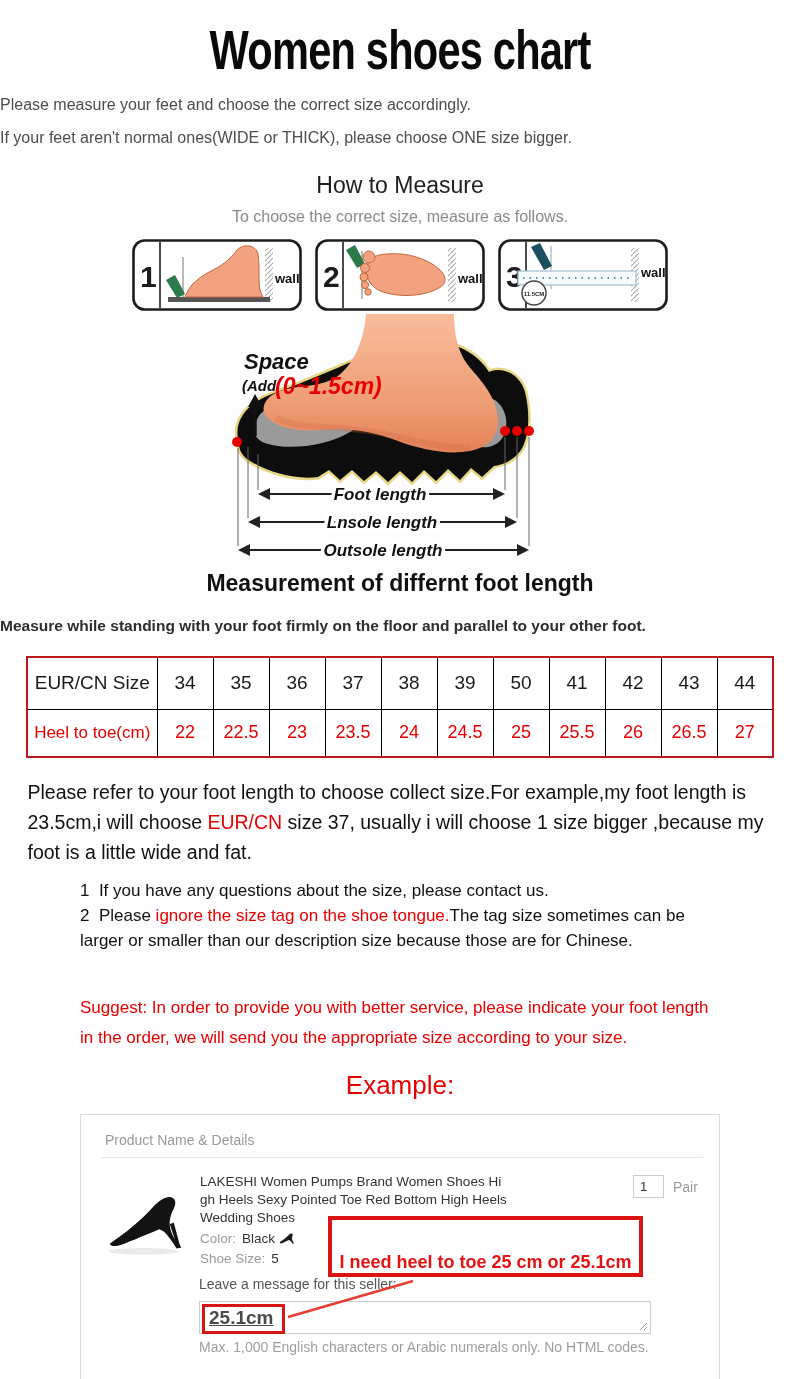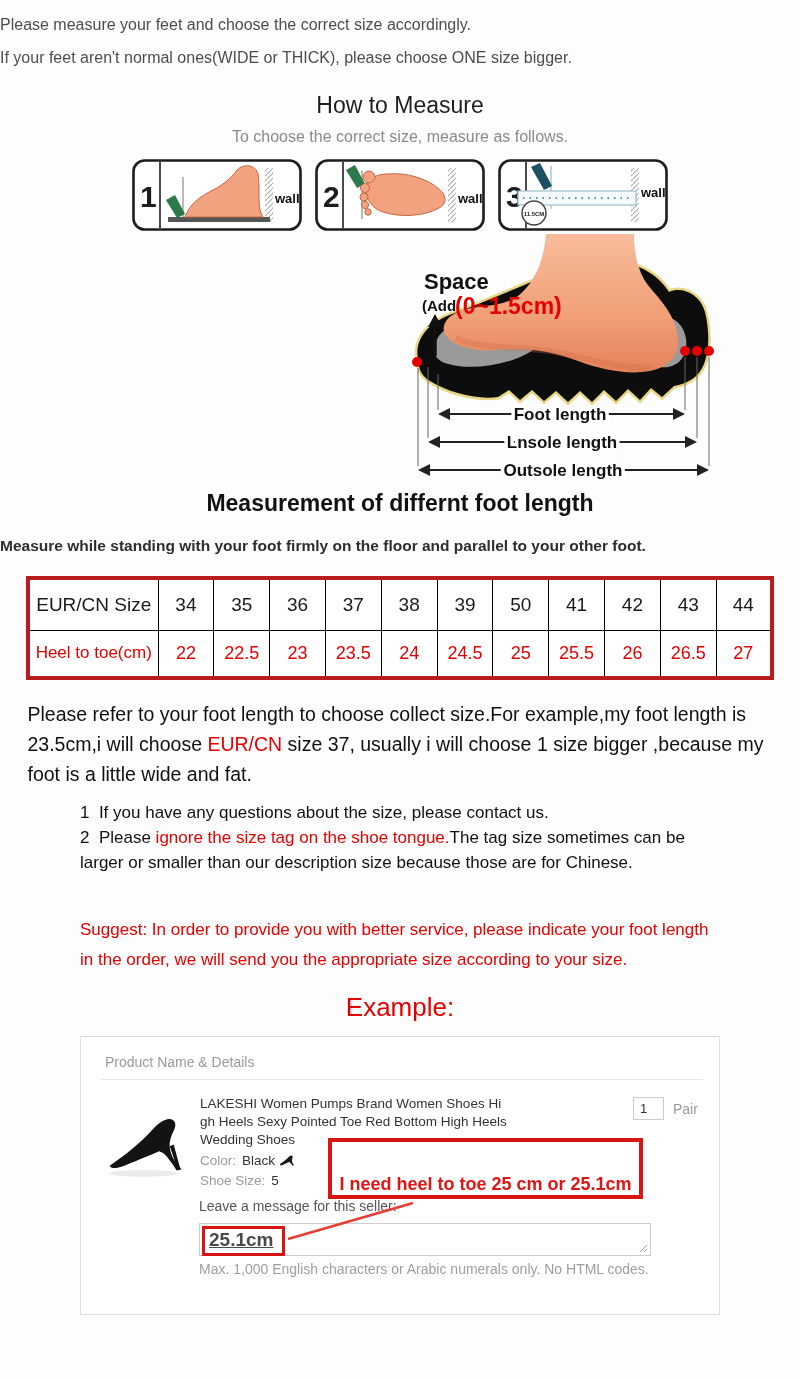--- a/index.html
+++ b/index.html
@@ -11,27 +11,27 @@
     transform:scaleX(0.80) scaleY(1.05); transform-origin:center; color:#0a0a0a; }
 
   .intro-line { font-size:16px; color:#4d4d4d; margin-top:16px; }
   .intro-line.second { margin-top:15px; }
 
   .htm-heading { text-align:center; font-size:23px; color:#1e1e1e; margin-top:25px; font-weight:normal; }
   .htm-sub { text-align:center; font-size:16px; color:#8a8a8a; margin-top:9px; }
 
   .panels { display:flex; justify-content:center; gap:13px; margin-top:13px; }
 
-  .foot-diagram { text-align:right; margin-top:3px; }
+  .foot-diagram { text-align:center; margin-top:3px;font-style:italic; }
 
   .m-heading { text-align:center; font-size:23px; font-weight:bold; color:#111; margin-top:0px; }
   .m-sub { font-size:15.5px; color:#2e2e2e; margin-top:20px;font-weight:bold; }
 
   table.size-table { border-collapse:collapse; table-layout:fixed; width:748px; margin:21px auto 0;
-    border:4px solid #b91c1c; background:#fff; }
+    border:2px solid #b91c1c; background:#fff; }
   table.size-table td { border:1px solid #000; text-align:center; vertical-align:middle; }
   table.size-table tr.hdr td { height:52px; font-size:19px; color:#1a1a1a; }
   table.size-table tr.red td { height:48px; font-size:18px; color:#e60000; }
   table.size-table td.lbl { font-size:19px; }
   table.size-table tr.red td.lbl { font-size:17px; }
 
   .main-para { width:745px; margin:19px auto 0; font-size:19.5px; line-height:30px; color:#111; }
   .red-inline { color:#e60000; }
 
   .notes-list { width:630px; margin:11px 0 0 80px; font-size:17px; line-height:25px; color:#111; }
@@ -66,20 +66,23 @@
     padding:0 9px 2px 4px; font-size:19px; font-weight:bold; color:#4a4a4a;text-decoration:underline; }
   .resize-glyph { position:absolute; right:2px; bottom:2px; }
   .hint { position:absolute; left:118px; top:224px; font-size:14px; color:#9e9e9e; }
   .overlay-svg { position:absolute; left:0; top:0; pointer-events:none; }
 </style>
 </head>
 <body>
 
 <div class="page">
 
+  <div class="main-title">
+    <span>Women shoes chart</span>
+  </div>
 
   <div class="intro-line">Please measure your feet and choose the correct size accordingly.</div>
   <div class="intro-line second">If your feet aren't normal ones(WIDE or THICK), please choose ONE size bigger.</div>
 
   <div class="htm-heading">How to Measure</div>
   <div class="htm-sub">To choose the correct size, measure as follows.</div>
 
   <div class="panels">
 
     <svg width="170" height="72" viewBox="0 0 170 72">

